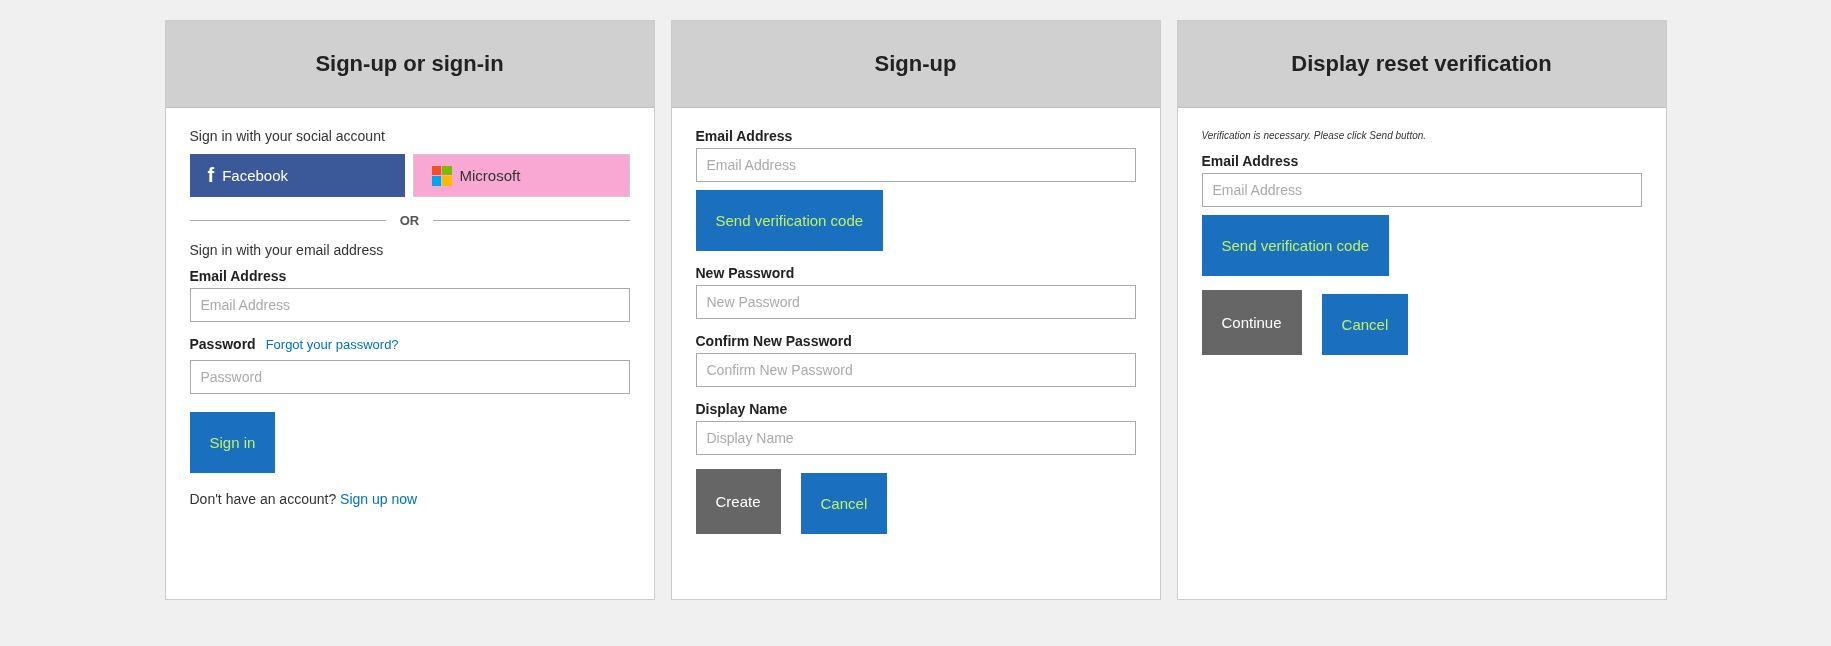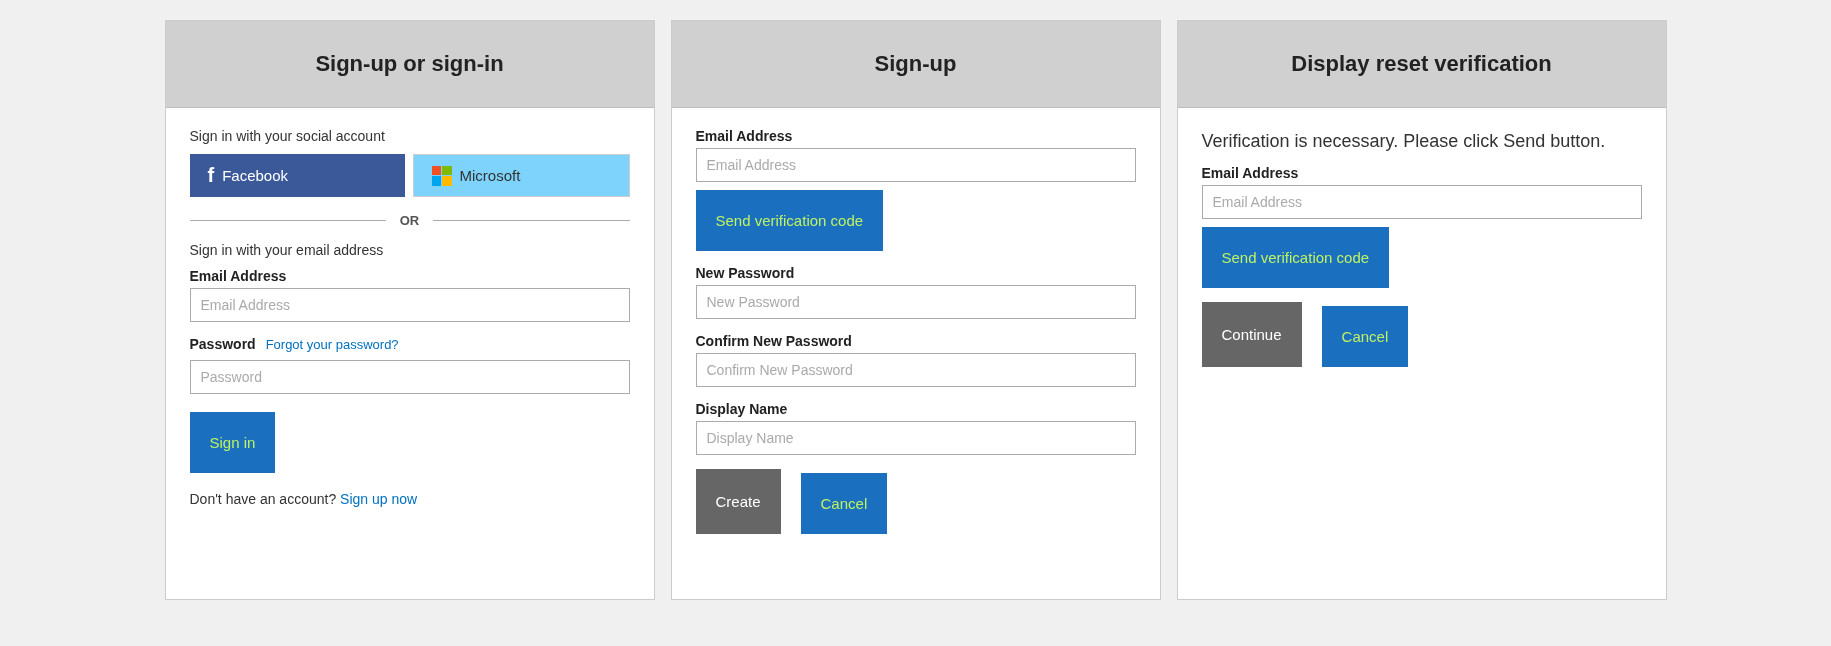--- a/index.html
+++ b/index.html
@@ -65,21 +65,21 @@
       font-size: 20px;
       font-weight: bold;
       color: #fff;
       background: #3b5998;
     }
 
     .btn-microsoft {
       display: flex;
       align-items: center;
       gap: 8px;
-      background: #7dd3fc;
+      background: #f9a8d4;
       color: #333;
       border: 1px solid #ccc;
       padding: 10px 18px;
       font-size: 15px;
       cursor: pointer;
       flex: 1;
     }
 
     .ms-grid {
       display: grid;
@@ -178,24 +178,25 @@
       cursor: pointer;
     }
 
     .button-row {
       display: flex;
       gap: 20px;
       margin-top: 8px;
     }
 
     .verification-text {
-      font-size: 18px;
+      font-size: 10px;
       color: #333;
       margin-bottom: 10px;
       line-height: 1.5;
+      font-style: italic;
     }
 
     .send-code-btn {
       display: block;
       margin-top: 8px;
     }
   </style>
 </head>
 <body>
 

